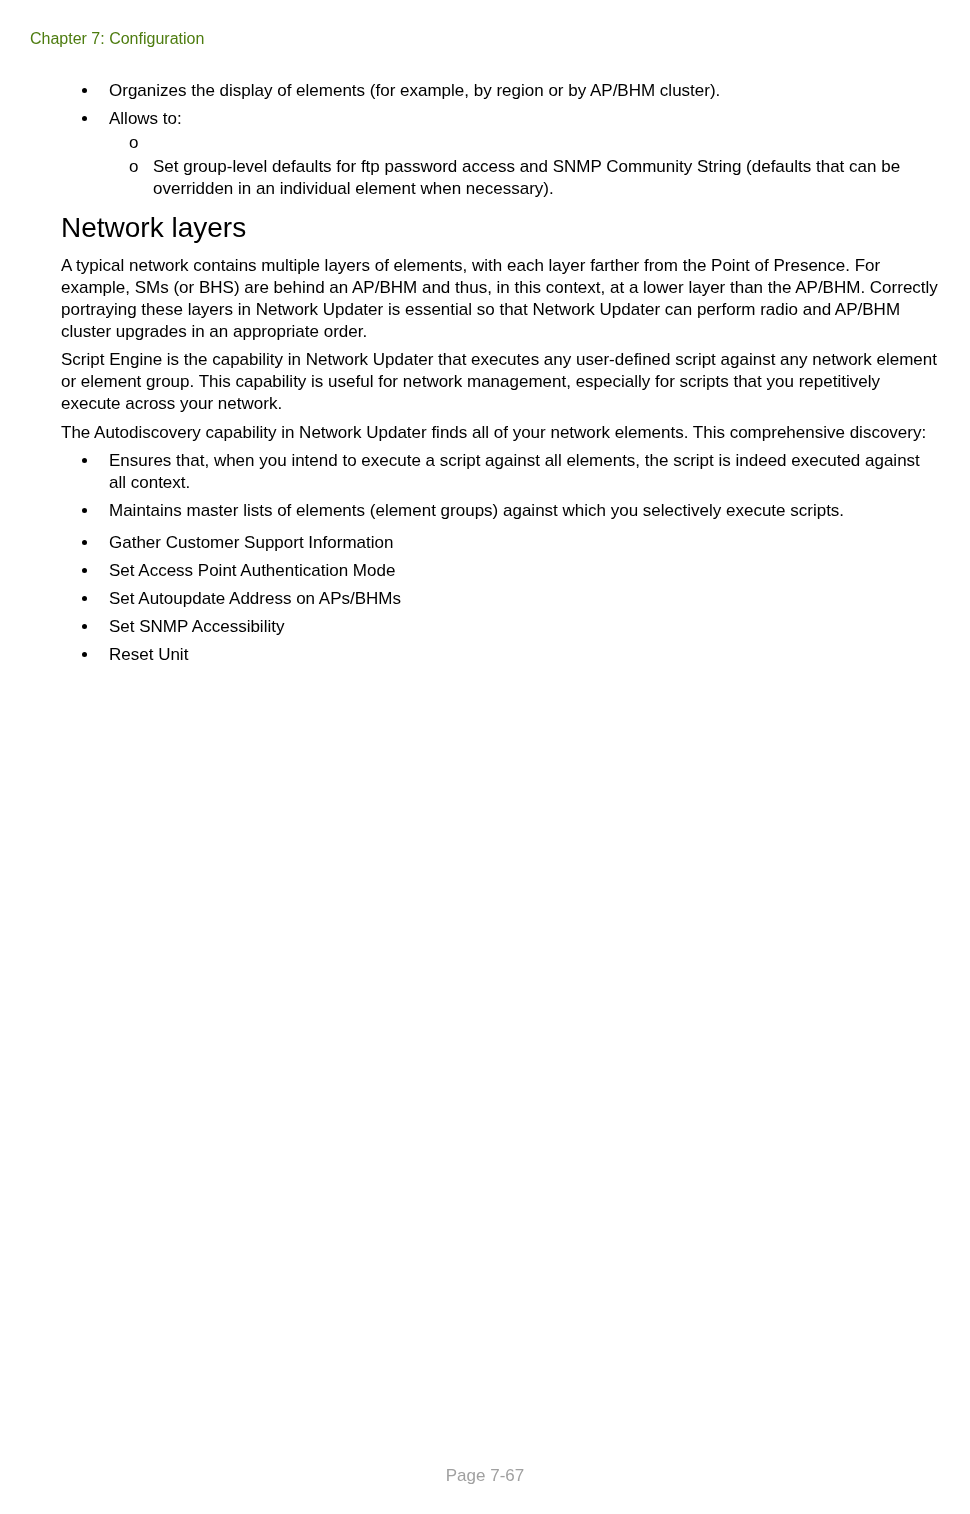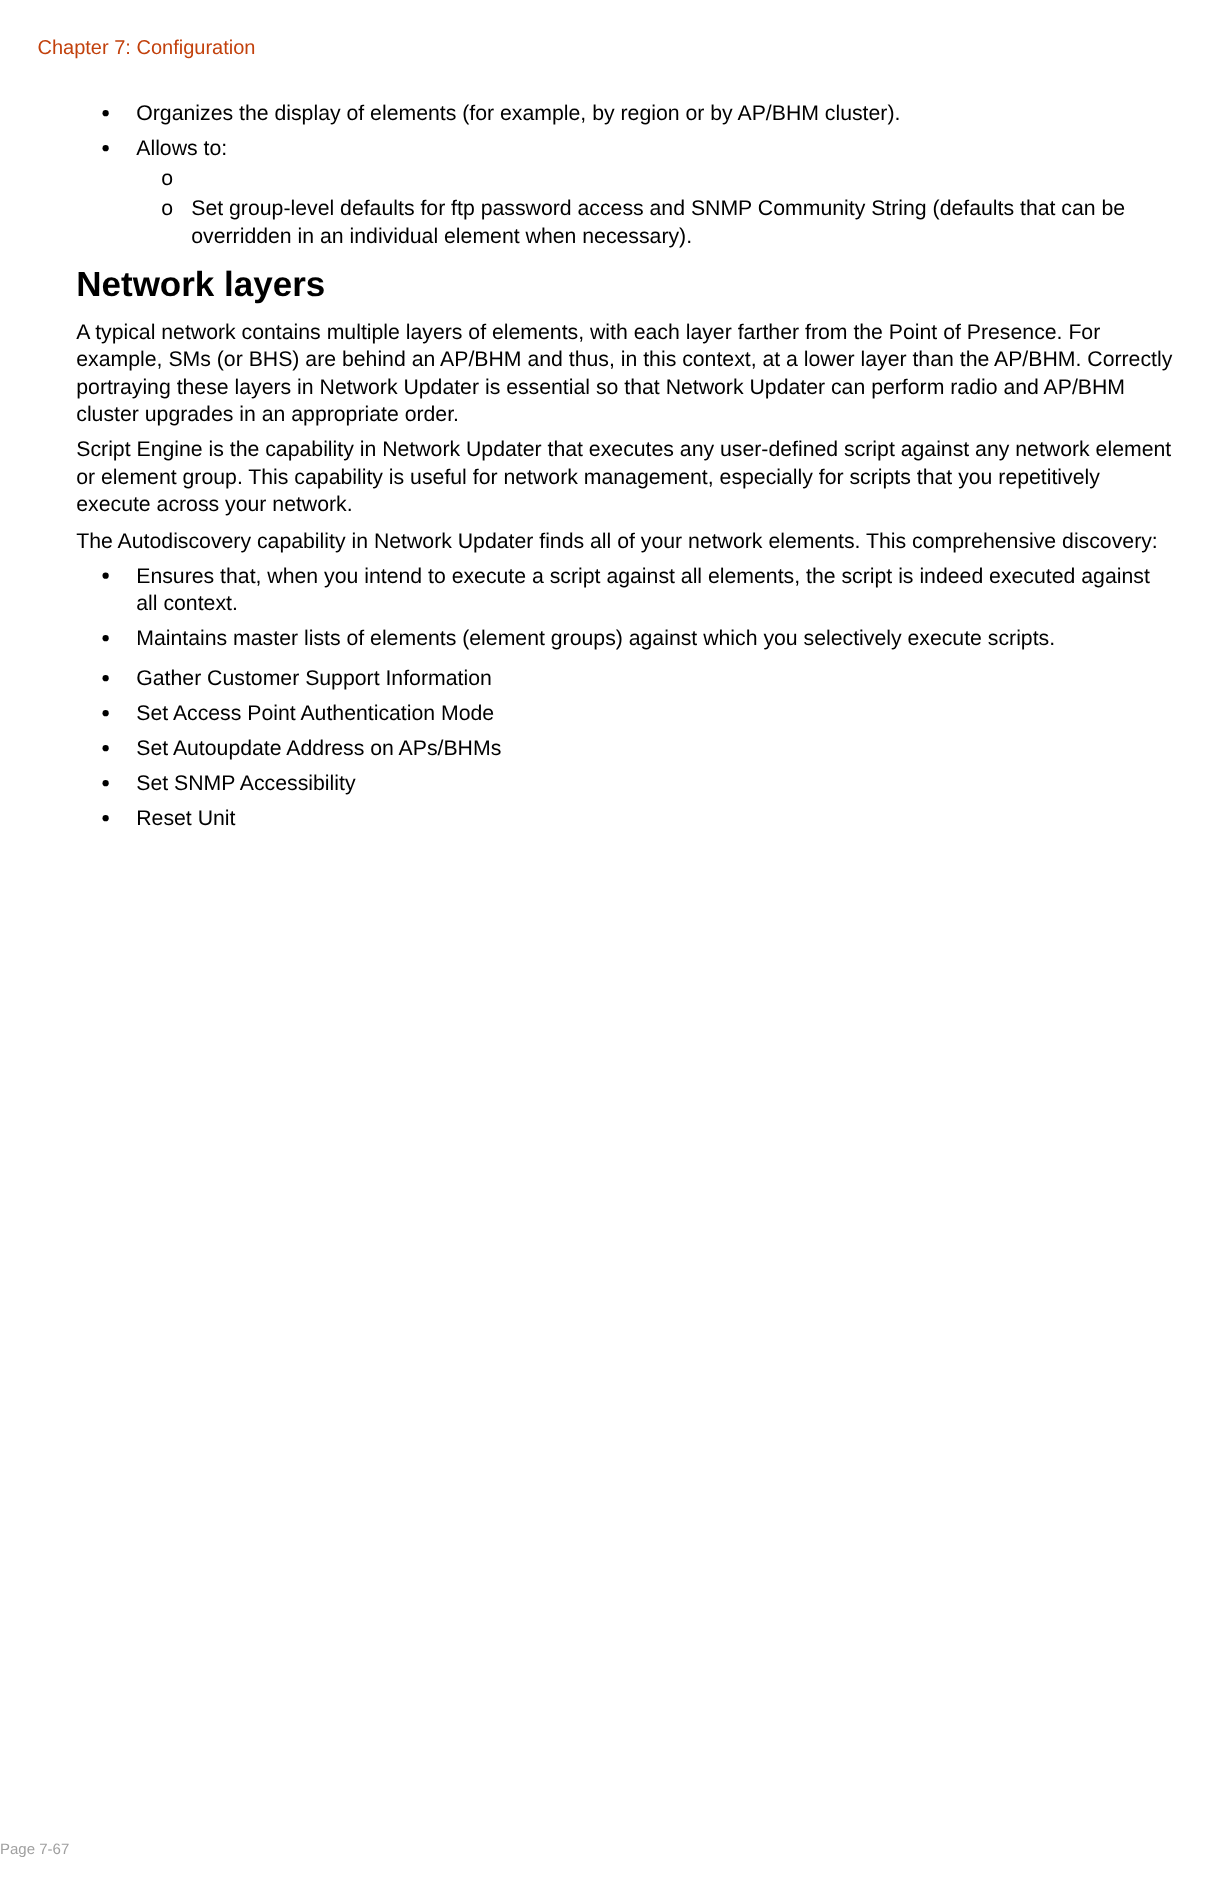--- a/index.html
+++ b/index.html
@@ -12,21 +12,21 @@
       color: #000;
       background: #fff;
       width: 970px;
       height: 1514px;
       position: relative;
       padding: 30px 30px 0 30px;
     }
     .header {
       display: flex;
       justify-content: space-between;
-      color: #c2410c;
+      color: #4d7c0f;
       font-size: 16px;
       margin-bottom: 32px;
     }
     .content {
       font-size: 17px;
       line-height: 1.3;
       margin-left: 31px;
     }
     .bullets-level1 {
       list-style: disc;
@@ -44,37 +44,37 @@
     }
     .sublist > li {
       display: flex;
       margin-bottom: 2px;
     }
     .sublist > li .marker {
       flex: 0 0 24px;
     }
     h2 {
       font-size: 28px;
-      font-weight: bold;
+      font-weight: normal;
       margin-top: 10px;
       margin-bottom: 8px;
     }
     p {
       margin-bottom: 6px;
     }
     .italic {
     }
     .footer {
       position: absolute;
       bottom: 28px;
       left: 0;
       right: 0;
-      text-align: left;
+      text-align: center;
       color: #a0a0a0;
-      font-size: 12px;
+      font-size: 17px;
     }
   </style>
 </head>
 <body>
 
 <div class="header">
   <span>Chapter 7:  Configuration</span>
 </div>
 
 <div class="content">

